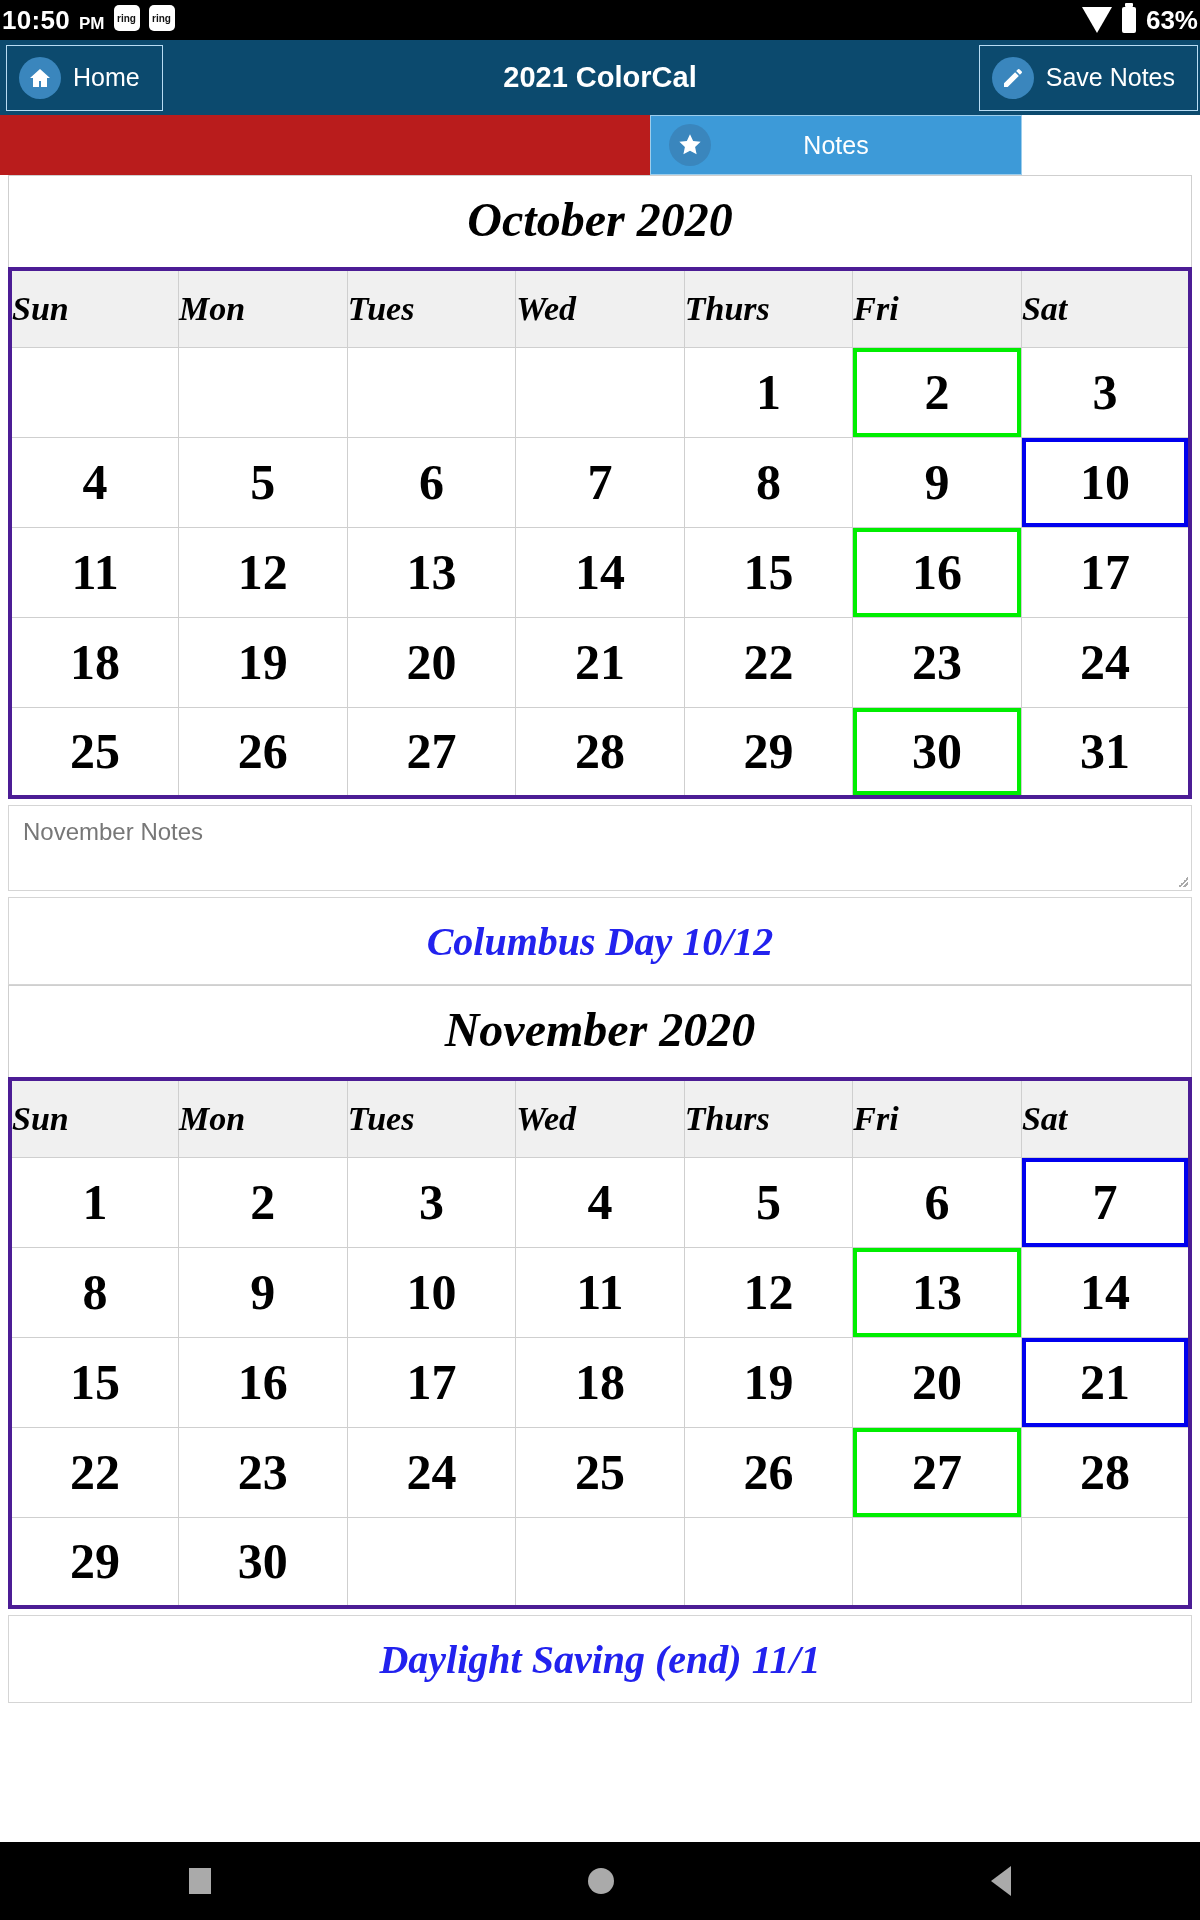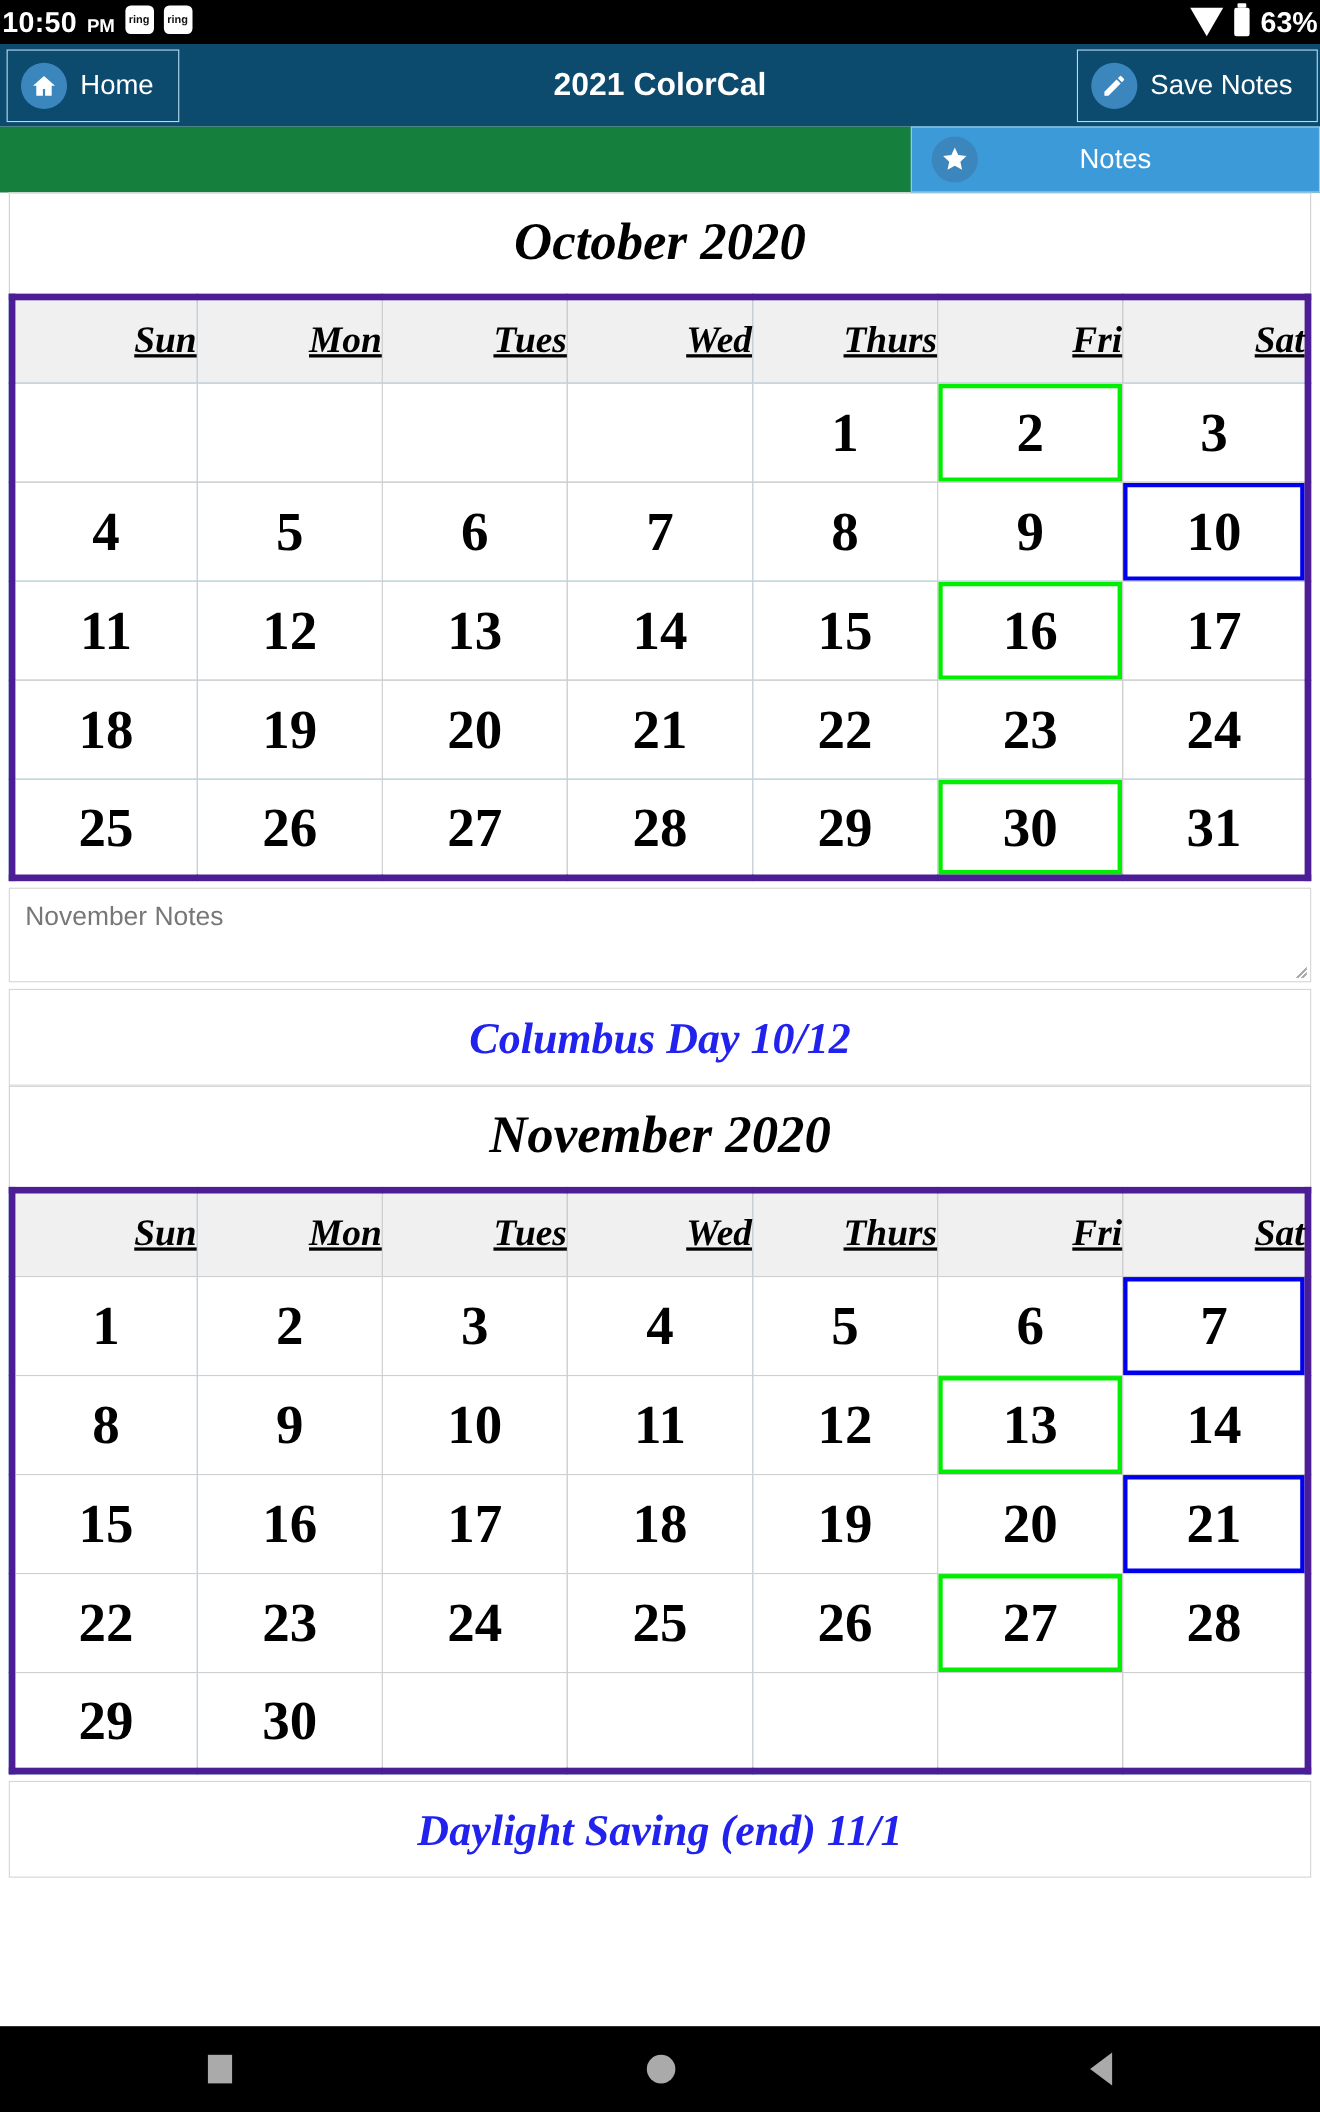--- a/index.html
+++ b/index.html
@@ -52,49 +52,49 @@
     width: 42px; height: 42px; border-radius: 50%; background: #3a86bd;
     display: flex; align-items: center; justify-content: center; flex: none;
   }
   .hdr-btn-label { font-size: 25px; }
   .app-title {
     position: absolute; left: 0; right: 0; text-align: center;
     font-size: 29px; font-weight: 700; color: #ffffff; pointer-events: none;
   }
 
   
-  .notes-strip { height: 60px; width: 1200px; background: #15803d; display: flex; justify-content: flex-end; }
+  .notes-strip { height: 60px; width: 1022px; background: #b91c1c; display: flex; justify-content: flex-end; }
   .notes-tab {
     width: 372px; background: #3d9ad8; border: 1px solid #9ccdec;
     display: flex; align-items: center; position: relative;
   }
   .notes-tab .circ-icon { margin-left: 18px; }
   .notes-tab-label {
     position: absolute; left: 0; right: 0; text-align: center;
     color: #ffffff; font-size: 25px; pointer-events: none;
   }
 
   
   .cal-wrap { width: 1200px; padding: 0 8px; }
   .cal {
     width: 100%; border-collapse: collapse;
-    border: 6px solid #4c1d95; table-layout: fixed;
-    background: #0369a1;
+    border: 4px solid #4c1d95; table-layout: fixed;
+    background: #6d28d9;
   }
   .cal caption {
     caption-side: top; border: 1px solid #cfcfcf; border-bottom: none;
     font-family: "Liberation Serif", serif;
     font-weight: 700; font-style: italic; font-size: 48px;
     padding: 16px 0 20px; background: #ffffff; color: #000000;
   }
   .cal th {
     border: 1px solid #cfcfcf; background: #f0f0f0;
     font-family: "Liberation Serif", serif;
     font-style: italic; font-weight: 700; font-size: 34px;
-    color: #000000; height: 78px; text-align: right; text-decoration: underline;
+    color: #000000; height: 78px; text-align: left;
   }
   .cal td {
     border: 1px solid #cfcfcf; height: 90px; text-align: center;
     font-family: "Liberation Serif", serif;
     font-weight: 700; font-size: 50px; vertical-align: middle;
     color: #000000; background: #ffffff;
   }
   .cal td.empty { background: #ffffff; }
 
   

